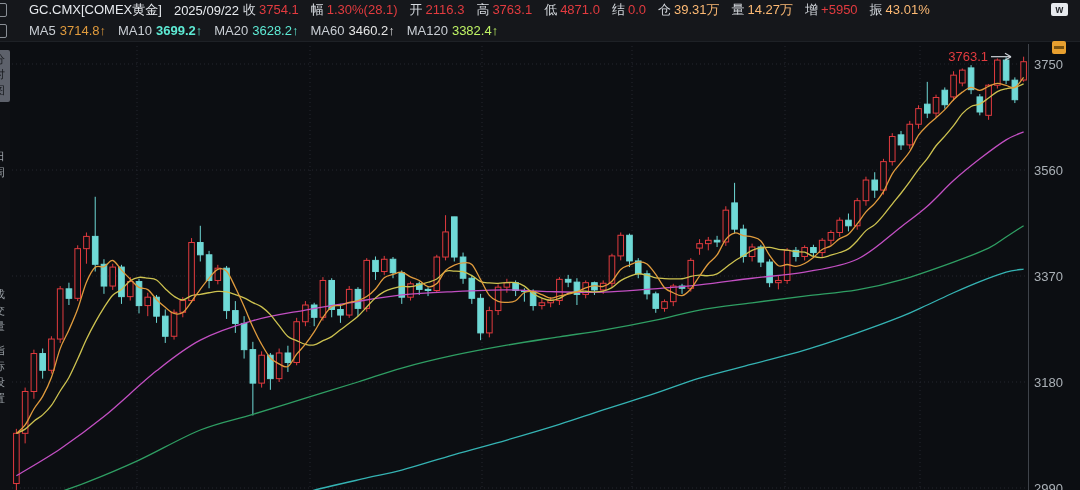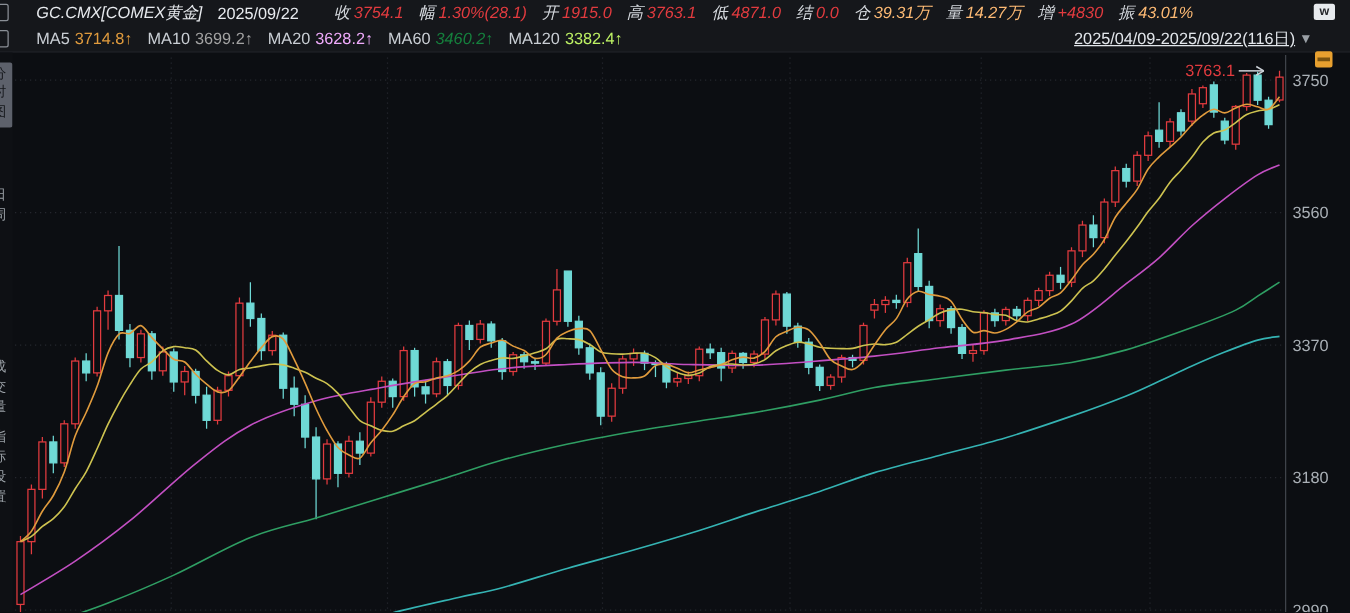--- a/index.html
+++ b/index.html
@@ -5,22 +5,22 @@
   html,body{margin:0;padding:0;background:#0c0e12;}
   #app{position:relative;width:1080px;height:490px;overflow:hidden;
        font-family:"Liberation Sans","DejaVu Sans",sans-serif;
        background:#0c0e12;color:#d5d9de;}
   
   .row1{position:absolute;left:0;top:0;width:1080px;height:20px;background:#15171b;
         display:flex;align-items:center;font-size:13px;white-space:nowrap;}
   .row2{position:absolute;left:0;top:20px;width:1080px;height:21px;background:#15171b;
         display:flex;align-items:center;font-size:13px;white-space:nowrap;
         border-bottom:1px solid #1e2126;}
-  .sym{color:#e8ebef;margin-left:14px;margin-right:12px;font-style:italic;}
-  .dt{color:#e8ebef;margin-right:28px;}
+  .sym{color:#e8ebef;margin-left:14px;margin-right:12px;}
+  .dt{color:#e8ebef;margin-right:4px;}
   .fld{margin-right:12px;}
   .fld .lb{color:#d5d9de;margin-right:3px;}
   .v-red{color:#e23b3f;}
   .v-white{color:#fdba74;}
   .ma-item{margin-right:12px;color:#c9ced4;}
   .ma-item:first-child{margin-left:14px;}
   .ma-val{margin-left:4px;}
   .range-box{margin-left:auto;margin-right:30px;display:flex;align-items:center;cursor:pointer;}
   .range-txt{color:#e3e7ec;text-decoration:underline;}
   .range-caret{color:#9aa0a6;font-size:11px;margin-left:3px;}
@@ -44,48 +44,44 @@
 </style>
 </head>
 <body>
 
 <div id="app">
 
   <div class="row1">
     <span class="stub-icon"></span>
     <span class="sym">GC.CMX[COMEX黄金]</span>
     <span class="dt">2025/09/22</span>
-    <span style="display:flex;font-style:italic;">
+    <span style="display:flex;">
         <span class="fld"><span class="lb">收</span><span class="v-red">3754.1</span></span>
         <span class="fld"><span class="lb">幅</span><span class="v-red">1.30%(28.1)</span></span>
-        <span class="fld"><span class="lb">开</span><span class="v-red">1915.0</span></span>
+        <span class="fld"><span class="lb">开</span><span class="v-red">2116.3</span></span>
         <span class="fld"><span class="lb">高</span><span class="v-red">3763.1</span></span>
         <span class="fld"><span class="lb">低</span><span class="v-red">4871.0</span></span>
         <span class="fld"><span class="lb">结</span><span class="v-red">0.0</span></span>
         <span class="fld"><span class="lb">仓</span><span class="v-white">39.31万</span></span>
         <span class="fld"><span class="lb">量</span><span class="v-white">14.27万</span></span>
-        <span class="fld"><span class="lb">增</span><span class="v-red">+4830</span></span>
+        <span class="fld"><span class="lb">增</span><span class="v-red">+5950</span></span>
         <span class="fld"><span class="lb">振</span><span class="v-white">43.01%</span></span>
       </span>
     <div class="w-icon">w</div>
   </div>
 
   <div class="row2">
     <span class="stub-icon"></span>
     <span style="display:flex;">
         <span class="ma-item">MA5<span class="ma-val" style="color: rgb(224, 155, 61);">3714.8↑</span></span>
-        <span class="ma-item">MA10<span class="ma-val" style="color: #a3a3a3;">3699.2↑</span></span>
-        <span class="ma-item">MA20<span class="ma-val" style="color: #f0abfc;">3628.2↑</span></span>
-        <span class="ma-item">MA60<span class="ma-val" style="color: #15803d; font-style: italic;">3460.2↑</span></span>
+        <span class="ma-item">MA10<span class="ma-val" style="color: #5eead4; font-weight: bold;">3699.2↑</span></span>
+        <span class="ma-item">MA20<span class="ma-val" style="color: #5eead4;">3628.2↑</span></span>
+        <span class="ma-item">MA60<span class="ma-val" style="color: #e5e5e5;">3460.2↑</span></span>
         <span class="ma-item">MA120<span class="ma-val" style="color: #bef264;">3382.4↑</span></span>
       </span>
-    <div class="range-box">
-      <span class="range-txt">2025/04/09-2025/09/22(116日)</span>
-      <span class="range-caret">▼</span>
-    </div>
     <div class="org-icon"></div>
   </div>
 
   <div id="left-strip">
       <div class="strip-sel" style="top: 8px; height: 52px;"></div>
       <div class="strip-ch on" style="top: 11px;">分</div>
       <div class="strip-ch on" style="top: 26px;">时</div>
       <div class="strip-ch on" style="top: 42px;">图</div>
       <div class="strip-ch" style="top: 108px;">日</div>
       <div class="strip-ch" style="top: 124px;">周</div>

